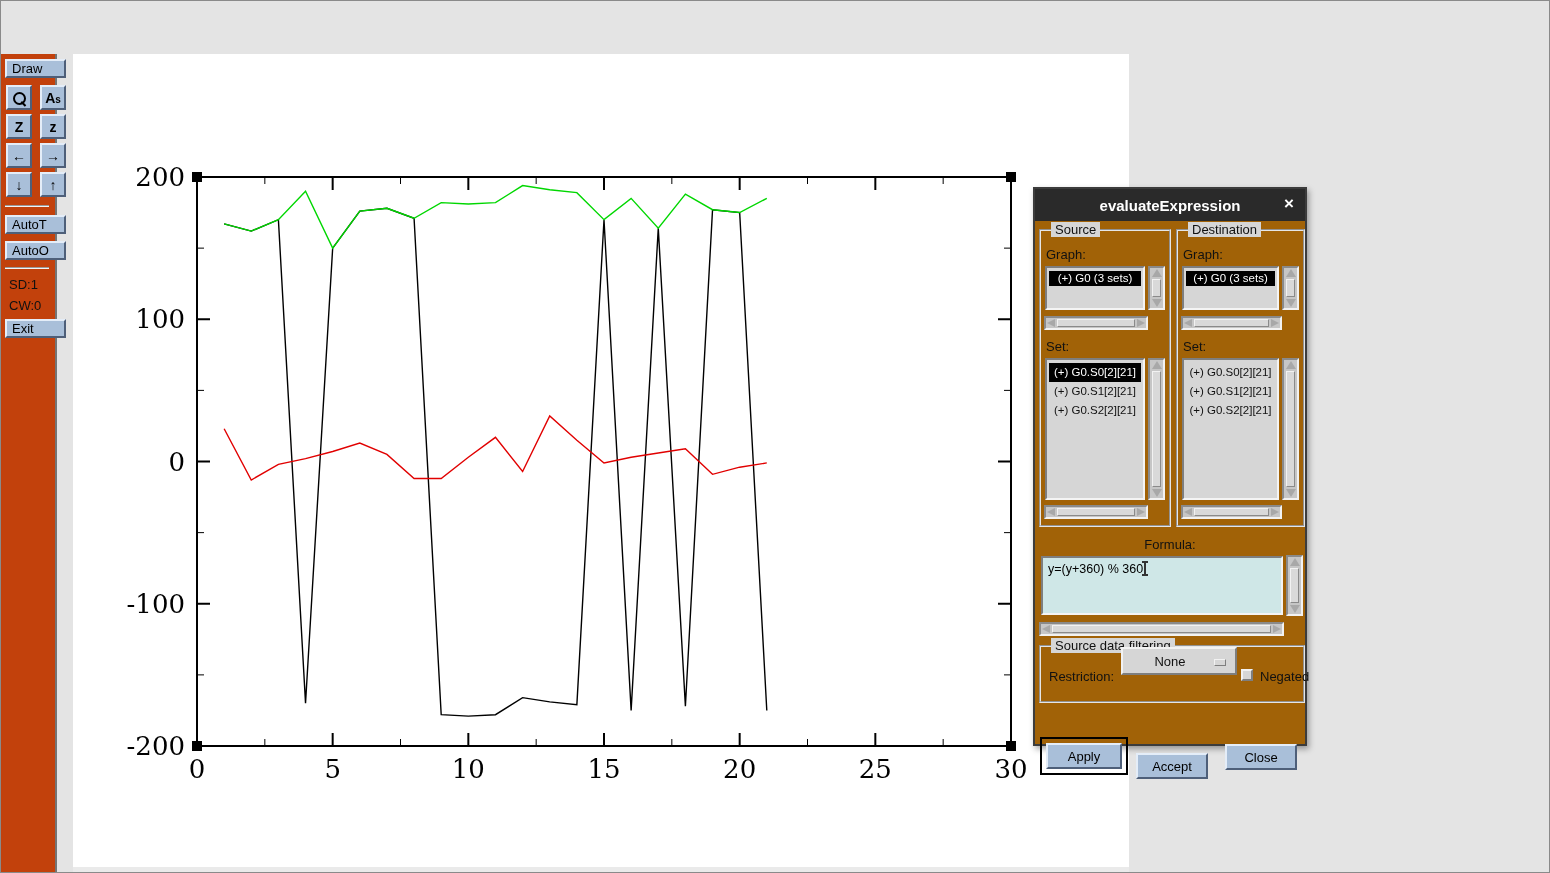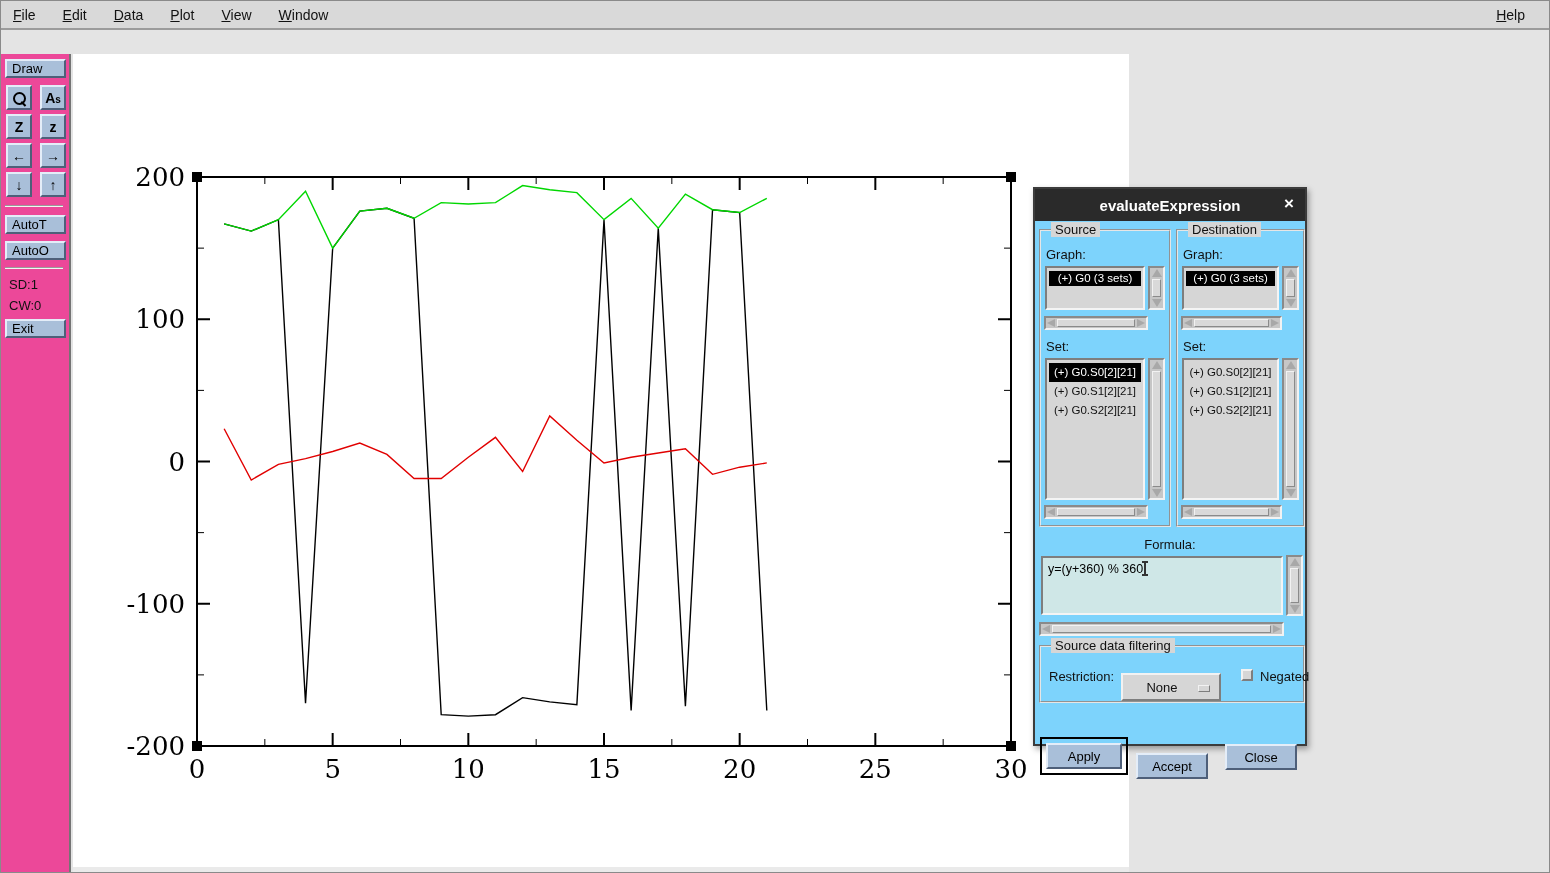--- a/index.html
+++ b/index.html
@@ -13,21 +13,21 @@
   .menu-item{cursor:default;}
   .menu-item::first-letter{text-decoration:underline;}
   .menu-help{position:absolute;right:24px;}
 
   
   .statusbar{position:absolute;left:1px;top:31px;width:1546px;height:21px;background:#dadada;
              border:1px solid;border-color:#8a8a8a #f4f4f4 #f4f4f4 #8a8a8a;
              font-size:13px;line-height:19px;padding-left:7px;color:#111;}
 
   
-  .toolbar{position:absolute;left:0;top:53px;width:70px;height:820px;background:#ec4899;
+  .toolbar{position:absolute;left:0;top:53px;width:56px;height:820px;background:#c2410c;
            border-right:2px solid #747474;padding:5px 0 14px 4px;font-size:13px;}
   .btn{background:#a9bfd9;border:2px solid;border-color:#e4edf8 #4e5f79 #4e5f79 #e4edf8;
        color:#000;display:flex;align-items:center;justify-content:center;cursor:pointer;}
   .wbtn{width:61px;height:19px;justify-content:flex-start;padding-left:5px;margin-bottom:7px;}
   .grid2{display:grid;grid-template-columns:26px 26px;gap:4px 8px;margin:4px 0 8px 1px;}
   .sq{width:26px;height:25px;font-weight:bold;font-size:14px;}
   .sq.small{height:21px;font-size:12px;font-weight:normal;}
   .sep{height:2px;border-top:1px solid #9a9a9a;border-bottom:1px solid #f4f4f4;margin:4px 6px 8px 0;}
   .tb-text{margin:6px 0 4px 4px;color:#111;}
   .mag{position:relative;width:12px;height:12px;}
@@ -36,21 +36,21 @@
   .as-s{font-size:10px;margin-top:4px;}
 
   
   .canvas{position:absolute;left:72px;top:53px;width:1056px;height:813px;background:#ffffff;}
   .desktop{position:absolute;left:1128px;top:53px;width:422px;height:820px;background:#e4e4e4;}
   .bottomstrip{position:absolute;left:72px;top:866px;width:1056px;height:7px;background:#eaeaea;}
   .ticklab{font-family:"DejaVu Serif",serif;font-size:26px;fill:#000;}
 
   
   .dialog{position:absolute;left:1032px;top:186px;width:274px;height:559px;
-          border:2px solid #3c3c3c;background:#7dd3fc;box-shadow:2px 3px 6px rgba(0,0,0,.35);}
+          border:2px solid #3c3c3c;background:#a16207;box-shadow:2px 3px 6px rgba(0,0,0,.35);}
   .dlg-title{height:32px;background:#2a2a2a;color:#fff;font-weight:bold;font-size:15px;
              display:flex;align-items:center;justify-content:center;position:relative;}
   .dlg-close{position:absolute;right:11px;top:5px;font-size:17px;font-weight:bold;cursor:pointer;}
   .dlg-body{position:relative;width:100%;height:523px;font-size:13px;color:#111;}
   .grp{position:absolute;border:2px groove #e6e6e6;text-align:center;}
   .grp-legend{position:absolute;top:-9px;left:10px;background:#d6d6d6;padding:0 4px;font-size:13px;}
   .lbl{position:absolute;font-size:13px;}
   .listbox{position:absolute;background:#d6d6d6;border:2px solid;
            border-color:#7e7e7e #f4f4f4 #f4f4f4 #7e7e7e;padding:3px 2px;font-size:11.5px;overflow:hidden;}
   .list-item{height:15px;line-height:15px;padding:0 3px;white-space:nowrap;}
@@ -83,24 +83,20 @@
   .dlgbtn{position:absolute;width:72px;height:26px;font-size:13px;}
   .defring{position:absolute;left:5px;top:516px;width:88px;height:38px;border:2px solid #000;
            display:flex;align-items:center;justify-content:center;}
   .defring .dlgbtn{position:static;width:76px;height:26px;}
 </style>
 </head>
 <body>
 
 <div class="screen">
 
-  <div class="menubar">
-    <div style="display:contents"><div class="menu-item">File</div><div class="menu-item">Edit</div><div class="menu-item">Data</div><div class="menu-item">Plot</div><div class="menu-item">View</div><div class="menu-item">Window</div></div>
-    <div class="menu-item menu-help">Help</div>
-  </div>
 
 
   <div class="toolbar">
     <div class="btn wbtn">Draw</div>
     <div class="grid2">
       <div class="btn sq">
           <span class="mag"></span>
         </div>
       <div class="btn sq">
           <span>A</span>
@@ -287,21 +283,21 @@
       </div>
       <div class="hscroll" style="left:4px;top:401px;width:245px">
         <div class="tri-lf"></div>
         <div class="hthumb"></div>
         <div class="tri-rt"></div>
       </div>
 
       <div class="grp" style="left:4px;top:424px;width:266px;height:58px">
         <div class="grp-legend">Source data filtering</div>
         <div class="lbl" style="left:8px;top:22px">Restriction:</div>
-        <div class="optmenu" style="left:80px;top:26px;width:100px;height:28px">
+        <div class="optmenu" style="left:80px;top:0;width:116px;height:28px">
           <span style="margin-right:18px">None</span>
           <span class="optmark"></span>
         </div>
         <div class="chk" style="left:200px;top:22px"></div>
         <div class="lbl" style="left:219px;top:22px">Negated</div>
       </div>
 
       <div class="defring">
         <div class="btn dlgbtn">Apply</div>
       </div>

